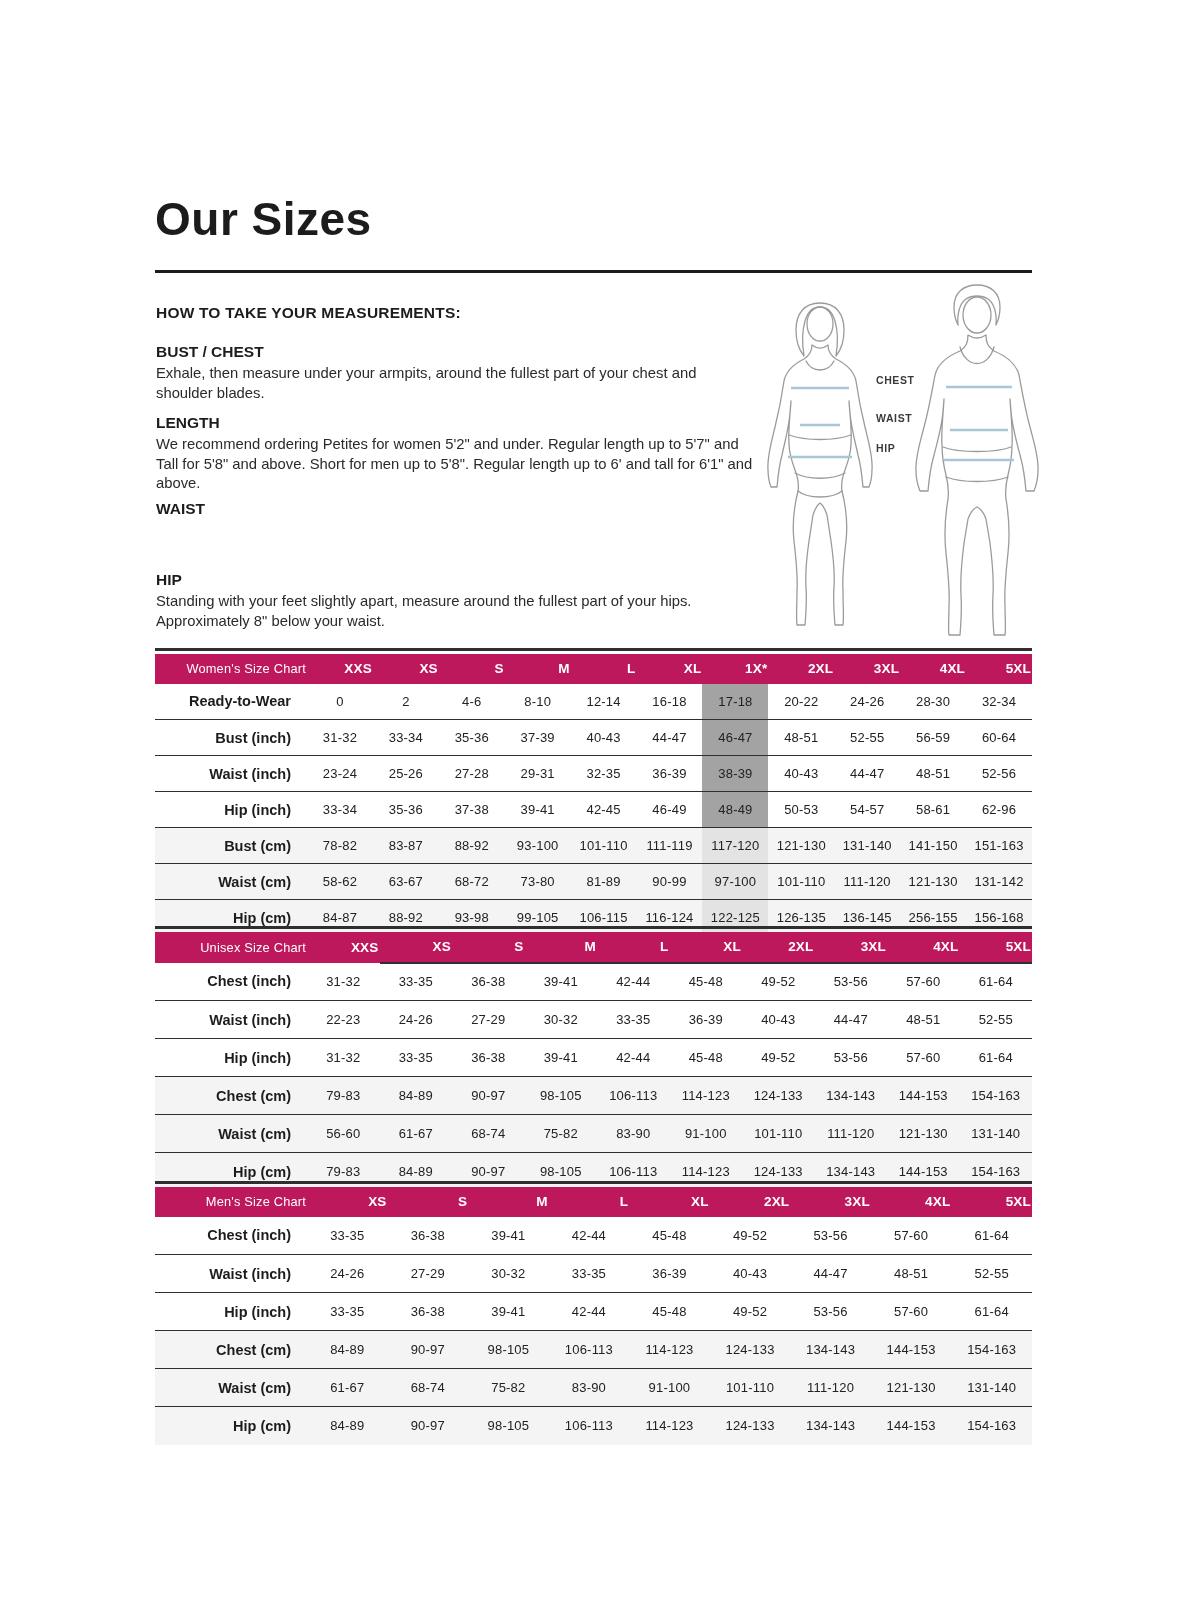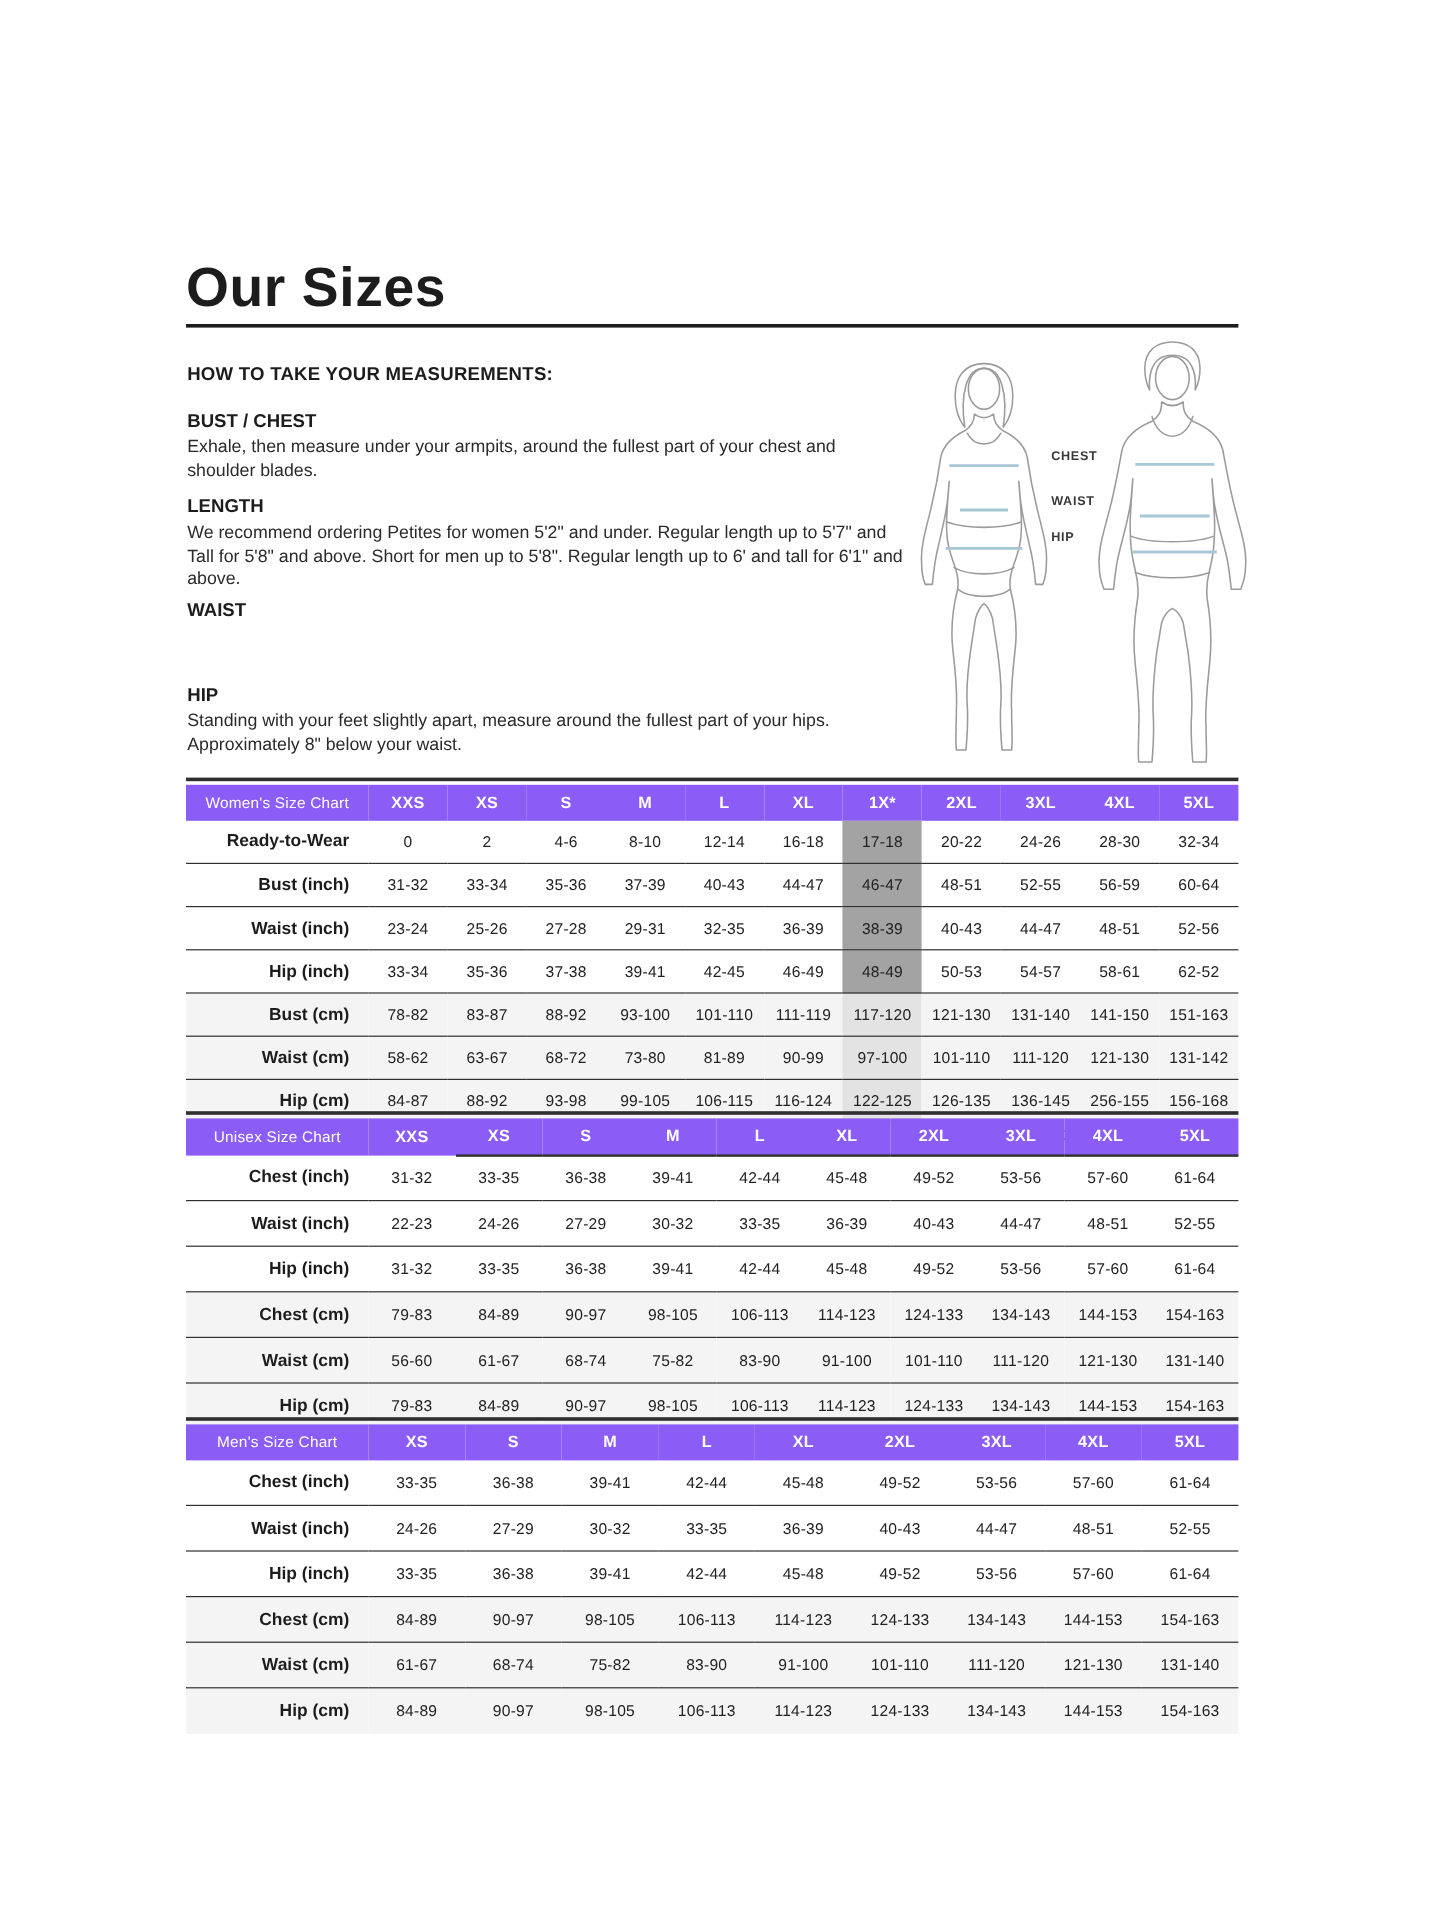--- a/index.html
+++ b/index.html
@@ -1,21 +1,21 @@
 <!DOCTYPE html>
 <html><head>
 <meta charset="utf-8">
 <style>
   html,body { margin:0; padding:0; background:#ffffff; }
   .page {
     position:relative; width:1200px; height:1600px; background:#ffffff;
     font-family:"Liberation Sans", sans-serif; color:#1f1f1f; overflow:hidden;
   }
   .page-title {
-    position:absolute; left:155px; top:212px; margin:0;
+    position:absolute; left:155px; top:192px; margin:0;
     font-size:46px; font-weight:bold; letter-spacing:0.5px; color:#1c1c1c;
   }
   .title-rule { position:absolute; left:155px; top:270px; width:877px; height:3px; background:#1c1c1c; }
   .howto {
     position:absolute; left:156px; top:304px;
     font-size:15.5px; font-weight:bold; letter-spacing:0.2px; color:#1c1c1c;
   }
   .section { position:absolute; left:156px; width:600px; }
   .section h3 { margin:0 0 3px 0; font-size:15.5px; font-weight:bold; color:#1c1c1c; }
   .section p { margin:0; font-size:14.8px; line-height:19.5px; color:#2a2a2a; }
@@ -36,22 +36,22 @@
 
   .tablewrap { position:absolute; left:155px; width:877px; }
   .tw-womens { top:648px; }
   .tw-unisex { top:926px; }
   .tw-mens   { top:1181px; }
   .toprule { height:2.5px; background:#2f2f2f; margin-bottom:3px; }
 
   table.size-table { width:877px; border-collapse:collapse; table-layout:fixed; }
   table.size-table col.labelcol { width:152px; }
   table.size-table thead th {
-    background:#8b5cf6; color:#ffffff; height:28px;
-    font-size:13.5px; font-weight:bold; letter-spacing:0.2px; text-align:center;
+    background:#be185d; color:#ffffff; height:28px;
+    font-size:13.5px; font-weight:bold; letter-spacing:0.2px; text-align:right;
   }
   table.size-table thead th.tname { font-size:12.8px; font-weight:normal; }
   table.size-table tbody tr { height:36px; }
   table.t-unisex tbody tr, table.t-mens tbody tr { height:38px; }
   table.size-table tbody tr:not(:first-child) th,
   table.size-table tbody tr:not(:first-child) td { border-top:1.5px solid #2f2f2f; }
   table.t-unisex thead th:nth-child(n+3) { border-bottom:2.5px solid #2f2f2f; }
   table.size-table tbody th {
     text-align:right; padding-right:16px; font-size:14.5px; font-weight:bold; color:#1c1c1c;
   }
@@ -209,21 +209,21 @@
               <td>33-34</td>
               <td>35-36</td>
               <td>37-38</td>
               <td>39-41</td>
               <td>42-45</td>
               <td>46-49</td>
               <td class="hl">48-49</td>
               <td>50-53</td>
               <td>54-57</td>
               <td>58-61</td>
-              <td>62-52</td>
+              <td>62-96</td>
             </tr>
             <tr class="shaded">
               <th>Bust (cm)</th>
               <td>78-82</td>
               <td>83-87</td>
               <td>88-92</td>
               <td>93-100</td>
               <td>101-110</td>
               <td>111-119</td>
               <td class="hl">117-120</td>

